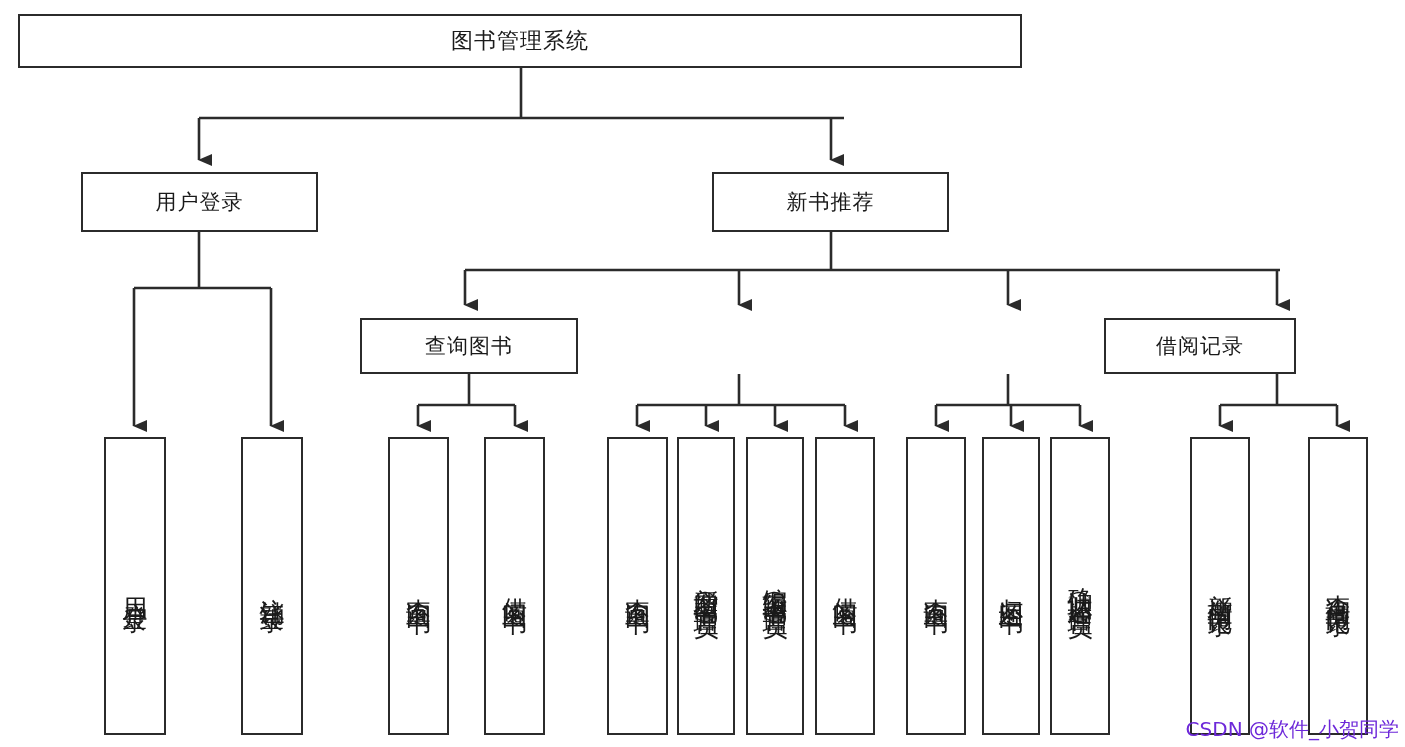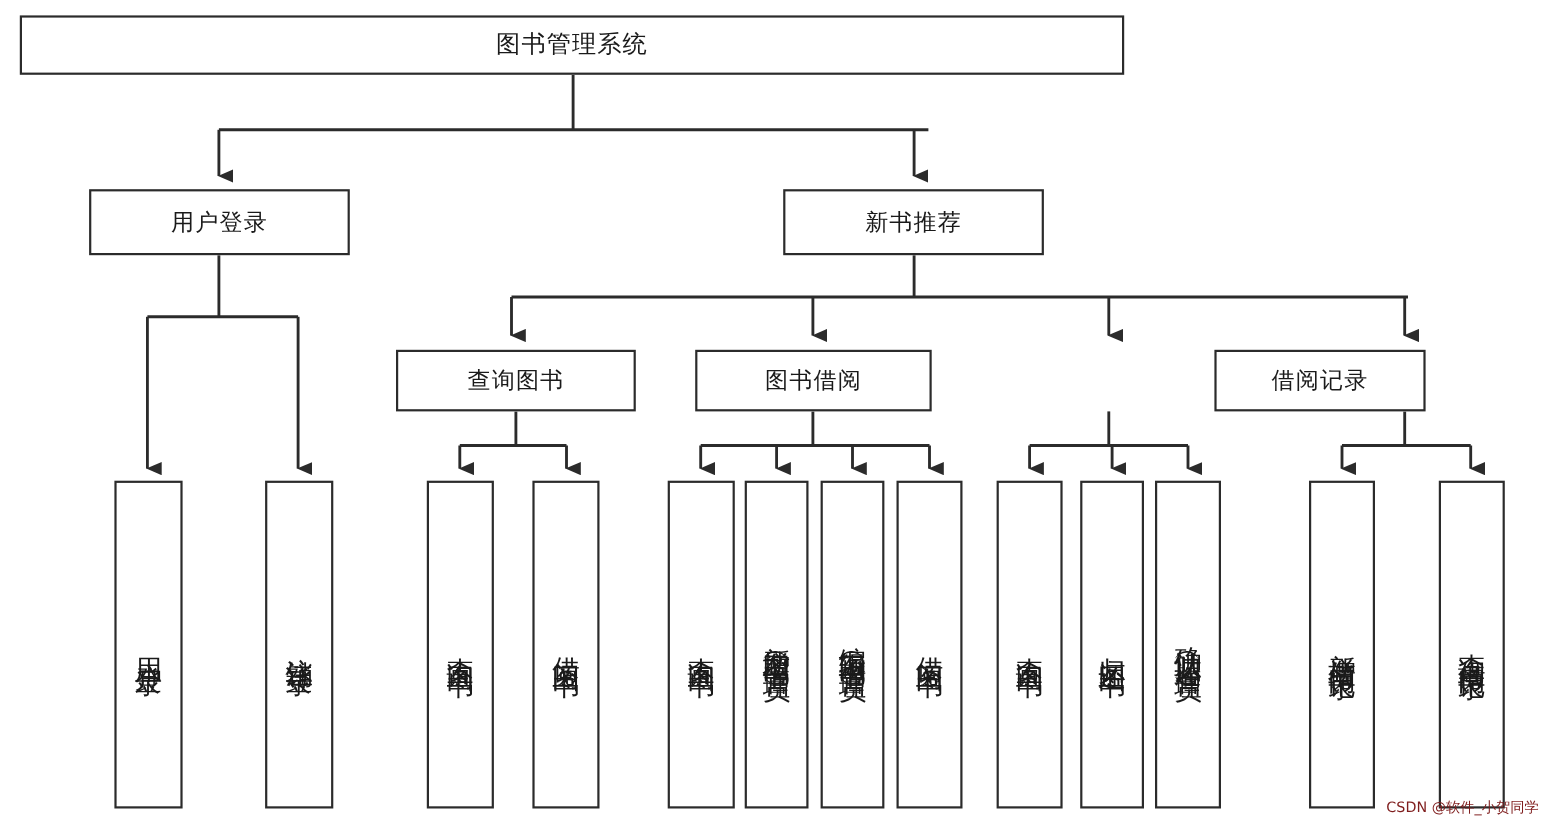--- a/index.html
+++ b/index.html
@@ -63,22 +63,22 @@
     font-size: 25px;
     letter-spacing: 4px;
     line-height: 1;
     max-height: 270px;
     text-align: center;
   }
   .watermark {
     position: absolute;
     right: 6px;
     bottom: 4px;
-    font-size: 13px;
-    color: #7f1d1d;
+    font-size: 20px;
+    color: #6d28d9;
     z-index: 5;
     white-space: nowrap;
     font-family: "DejaVu Sans", "Liberation Sans", sans-serif;
   }
 </style>
 </head>
 <body>
 
 <div id="diagram-root">
 
@@ -141,23 +141,20 @@
   </div>
 
   <div class="node horiz" style="left:712px; top:172px; width:237px; height:60px;">
     <span class="node-label">新书推荐</span>
   </div>
 
   <div class="node horiz" style="left:360px; top:318px; width:218px; height:56px;">
     <span class="node-label">查询图书</span>
   </div>
 
-  <div class="node horiz" style="left:632px; top:318px; width:215px; height:56px;">
-    <span class="node-label">图书借阅</span>
-  </div>
 
 
   <div class="node horiz" style="left:1104px; top:318px; width:192px; height:56px;">
     <span class="node-label">借阅记录</span>
   </div>
 
   <div class="node vert" style="left:104px; top:437px; width:62px; height:298px;">
     <span class="node-label">用户登录</span>
   </div>
 

